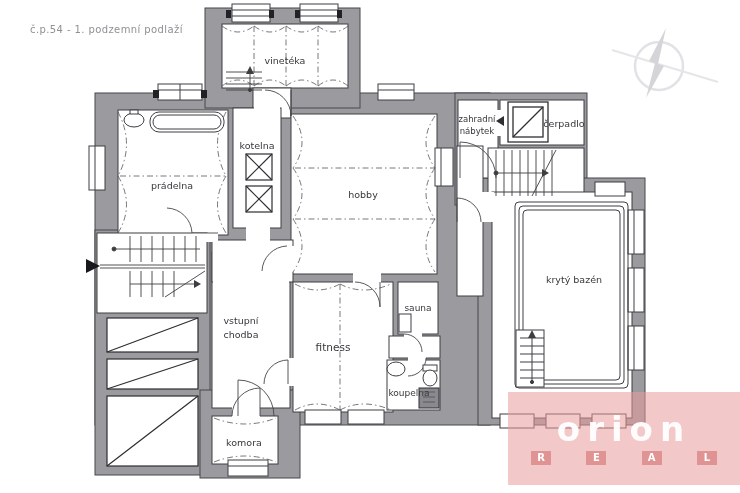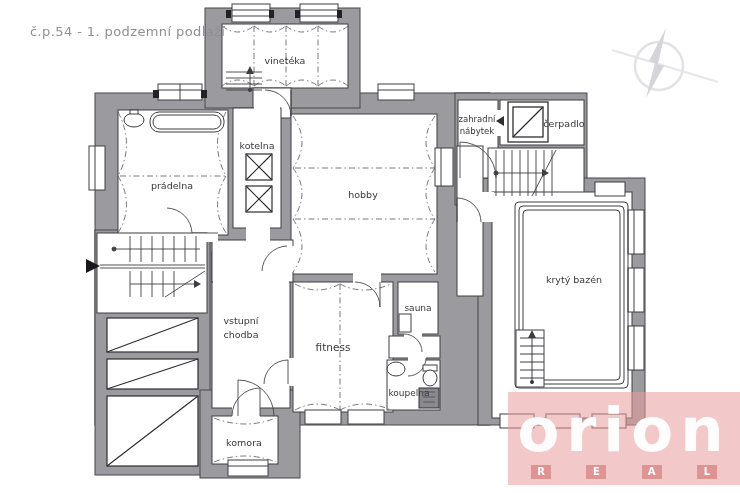--- a/index.html
+++ b/index.html
@@ -1,25 +1,25 @@
 <!DOCTYPE html>
 <html><head>
 <meta charset="utf-8">
 <style>
   html,body{margin:0;padding:0;background:#ffffff;}
   #stage{position:relative;width:740px;height:493px;background:#ffffff;overflow:hidden;
          font-family:"DejaVu Sans", sans-serif;}
-  #plan-title{position:absolute;left:30px;top:24px;font-size:13px;color:#8f9094;
+  #plan-title{position:absolute;left:30px;top:24px;font-size:10px;color:#8f9094;
               letter-spacing:.4px;}
   svg text{font-family:"DejaVu Sans", sans-serif;fill:#38383c;}
   
   #logo{position:absolute;left:508px;top:392px;width:232px;height:93px;
         background:rgba(233,155,155,0.55);display:flex;flex-direction:column;
         align-items:center;justify-content:center;z-index:5;}
-  #logo .brand{color:#ffffff;font-size:61px;font-weight:bold;letter-spacing:7px;
+  #logo .brand{color:#ffffff;font-size:34px;font-weight:bold;letter-spacing:7px;
                line-height:1;opacity:.96;}
   #logo .subrow{width:186px;display:flex;justify-content:space-between;margin-top:5px;}
   #logo .subrow span{display:block;width:20px;height:14px;line-height:14px;text-align:center;
                background:rgba(214,118,118,0.65);color:#fff;font-size:10px;font-weight:bold;}
 </style>
 </head>
 <body>
 
 <div id="stage">
 

